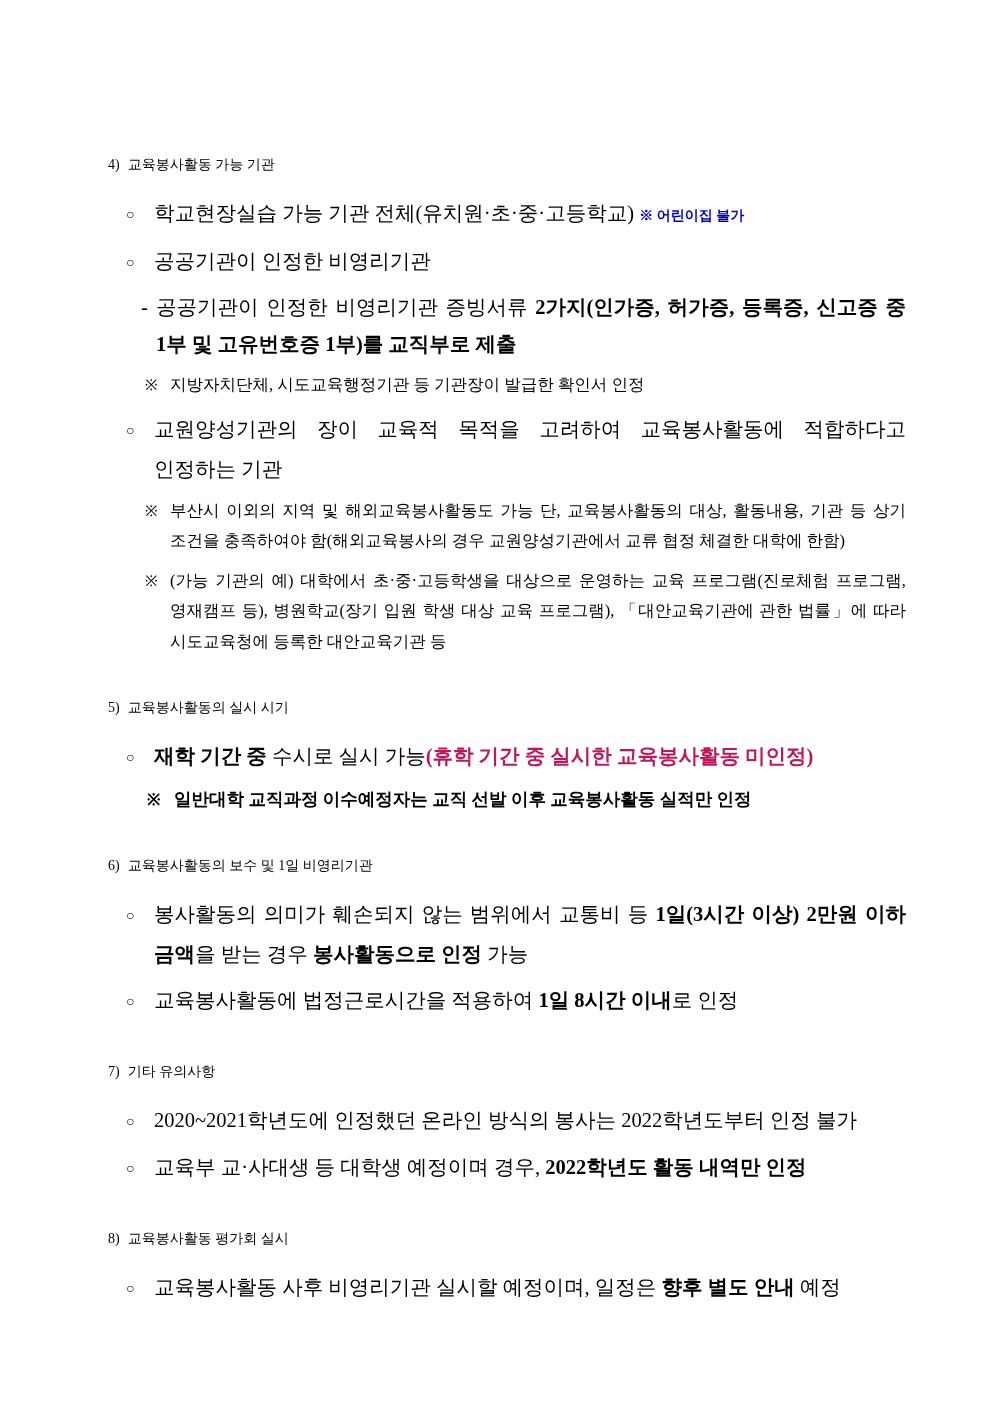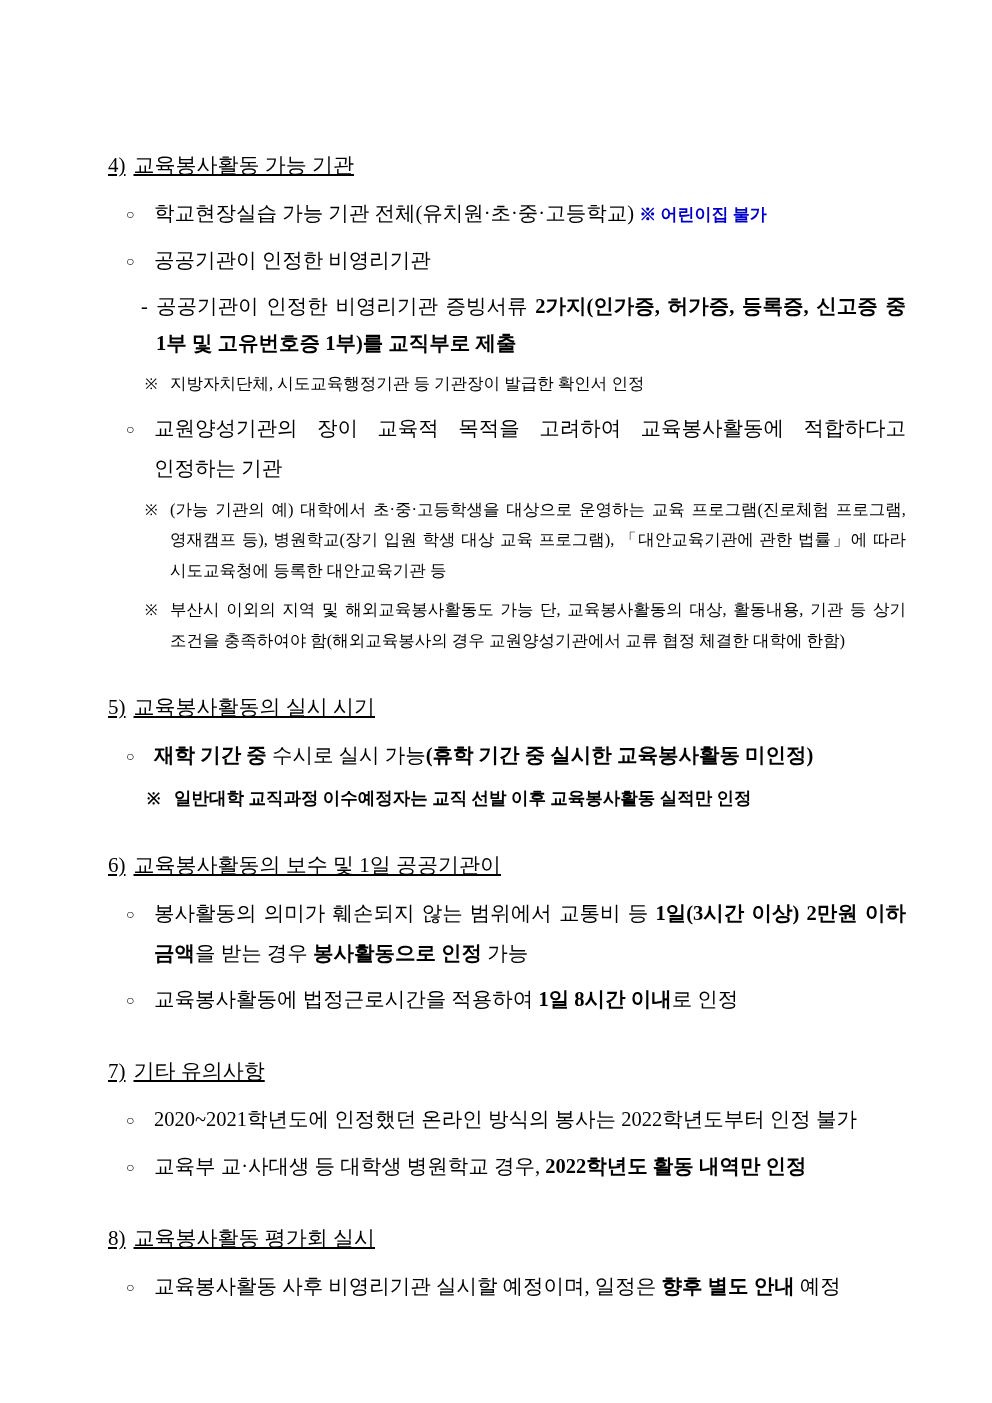--- a/index.html
+++ b/index.html
@@ -14,25 +14,24 @@
     color: #000000;
   }
   .page {
     box-sizing: border-box;
     width: 992px;
     min-height: 1403px;
     padding: 146px 86px 40px 108px;
   }
   .section { margin-bottom: 32px; }
   .sec-heading {
-    font-size: 21px;
+    font-size: 14px;
     line-height: 38px;
     margin: 0 0 10px 0;
     word-break: keep-all;
-    text-decoration: underline;
   }
   .sec-num { margin-right: 8px; }
   .line {
     font-size: 20.5px;
     line-height: 39px;
     margin: 0 0 7px 0;
     text-align: justify;
     word-break: keep-all;
   }
   .marker {
@@ -54,48 +53,48 @@
   .note2 {
     font-size: 17.5px;
     font-weight: bold;
     line-height: 30px;
     padding-left: 66px;
     text-indent: -27px;
     margin-bottom: 13px;
   }
   .note2 > .marker { width: 27px; font-size: 16px; }
   .seg.bold { font-weight: bold; }
-  .seg.sm { font-size: 17px; }
+  .seg.sm { font-size: 14px; }
 </style>
 </head>
 <body>
 
 <div class="page">
     <div class="section">
       <p class="sec-heading"><span class="sec-num">4)</span><span class="sec-title">교육봉사활동 가능 기관</span></p>
       <p class="line circle"><span class="marker">○</span><span class="seg">학교현장실습 가능 기관 전체(유치원·초·중·고등학교) </span><span class="seg bold sm" style="color: rgb(0, 0, 204);">※ 어린이집 불가</span></p>
       <p class="line circle"><span class="marker">○</span><span class="seg">공공기관이 인정한 비영리기관</span></p>
       <p class="line dash"><span class="marker">-</span><span class="seg">공공기관이 인정한 비영리기관 증빙서류 </span><span class="seg bold">2가지(인가증, 허가증, 등록증, 신고증 중 1부 및 고유번호증 1부)를 교직부로 제출</span></p>
       <p class="line note"><span class="marker">※</span><span class="seg">지방자치단체, 시도교육행정기관 등 기관장이 발급한 확인서 인정</span></p>
       <p class="line circle"><span class="marker">○</span><span class="seg">교원양성기관의 장이 교육적 목적을 고려하여 교육봉사활동에 적합하다고 인정하는 기관</span></p>
+      <p class="line note"><span class="marker">※</span><span class="seg">부산시 이외의 지역 및 해외교육봉사활동도 가능 단, 교육봉사활동의 대상, 활동내용, 기관 등 상기 조건을 충족하여야 함(해외교육봉사의 경우 교원양성기관에서 교류 협정 체결한 대학에 한함)</span></p>
       <p class="line note"><span class="marker">※</span><span class="seg">(가능 기관의 예) 대학에서 초·중·고등학생을 대상으로 운영하는 교육 프로그램(진로체험 프로그램, 영재캠프 등), 병원학교(장기 입원 학생 대상 교육 프로그램), 「대안교육기관에 관한 법률」에 따라 시도교육청에 등록한 대안교육기관 등</span></p>
-      <p class="line note"><span class="marker">※</span><span class="seg">부산시 이외의 지역 및 해외교육봉사활동도 가능 단, 교육봉사활동의 대상, 활동내용, 기관 등 상기 조건을 충족하여야 함(해외교육봉사의 경우 교원양성기관에서 교류 협정 체결한 대학에 한함)</span></p>
     </div>
     <div class="section">
       <p class="sec-heading"><span class="sec-num">5)</span><span class="sec-title">교육봉사활동의 실시 시기</span></p>
-      <p class="line circle"><span class="marker">○</span><span class="seg bold">재학 기간 중</span><span class="seg"> 수시로 실시 가능</span><span class="seg bold" style="color: #000000;">(휴학 기간 중 실시한 교육봉사활동 미인정)</span></p>
+      <p class="line circle"><span class="marker">○</span><span class="seg bold">재학 기간 중</span><span class="seg"> 수시로 실시 가능</span><span class="seg bold" style="color: #be185d;">(휴학 기간 중 실시한 교육봉사활동 미인정)</span></p>
       <p class="line note2"><span class="marker">※</span><span class="seg">일반대학 교직과정 이수예정자는 교직 선발 이후 교육봉사활동 실적만 인정</span></p>
     </div>
     <div class="section">
-      <p class="sec-heading"><span class="sec-num">6)</span><span class="sec-title">교육봉사활동의 보수 및 1일 공공기관이</span></p>
+      <p class="sec-heading"><span class="sec-num">6)</span><span class="sec-title">교육봉사활동의 보수 및 1일 비영리기관</span></p>
       <p class="line circle"><span class="marker">○</span><span class="seg">봉사활동의 의미가 훼손되지 않는 범위에서 교통비 등 </span><span class="seg bold">1일(3시간 이상) 2만원 이하 금액</span><span class="seg">을 받는 경우 </span><span class="seg bold">봉사활동으로 인정</span><span class="seg"> 가능</span></p>
       <p class="line circle"><span class="marker">○</span><span class="seg">교육봉사활동에 법정근로시간을 적용하여 </span><span class="seg bold">1일 8시간 이내</span><span class="seg">로 인정</span></p>
     </div>
     <div class="section">
       <p class="sec-heading"><span class="sec-num">7)</span><span class="sec-title">기타 유의사항</span></p>
       <p class="line circle"><span class="marker">○</span><span class="seg">2020~2021학년도에 인정했던 온라인 방식의 봉사는 2022학년도부터 인정 불가</span></p>
-      <p class="line circle"><span class="marker">○</span><span class="seg">교육부 교·사대생 등 대학생 병원학교 경우, </span><span class="seg bold">2022학년도 활동 내역만 인정</span></p>
+      <p class="line circle"><span class="marker">○</span><span class="seg">교육부 교·사대생 등 대학생 예정이며 경우, </span><span class="seg bold">2022학년도 활동 내역만 인정</span></p>
     </div>
     <div class="section">
       <p class="sec-heading"><span class="sec-num">8)</span><span class="sec-title">교육봉사활동 평가회 실시</span></p>
       <p class="line circle"><span class="marker">○</span><span class="seg">교육봉사활동 사후 비영리기관 실시할 예정이며, 일정은 </span><span class="seg bold">향후 별도 안내</span><span class="seg"> 예정</span></p>
     </div>
   </div>
 
 </body></html>

